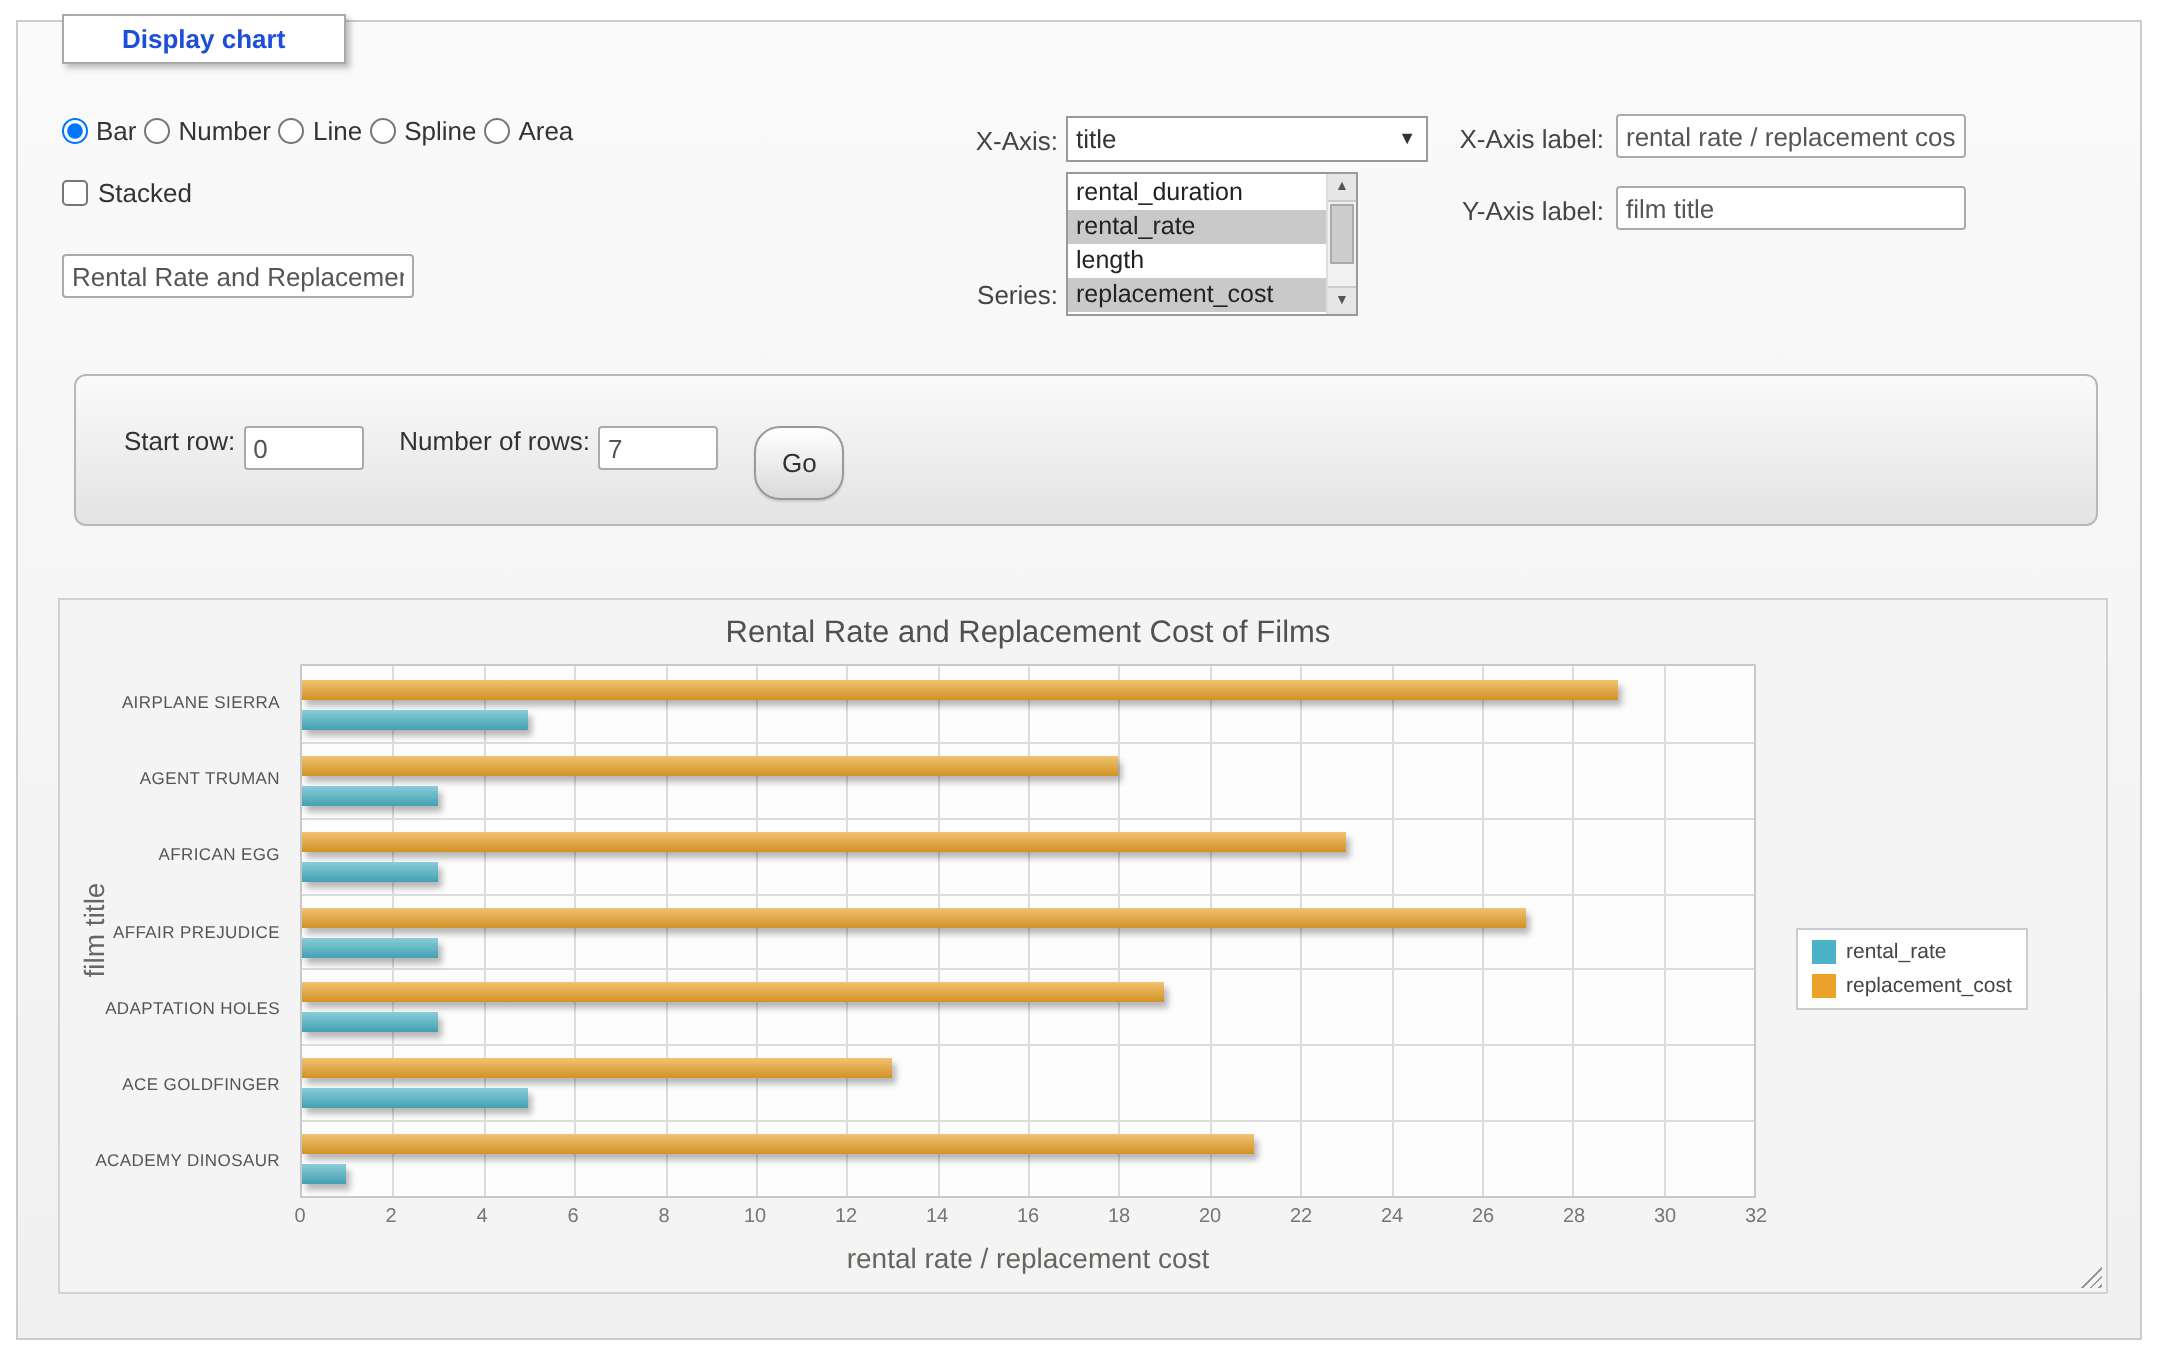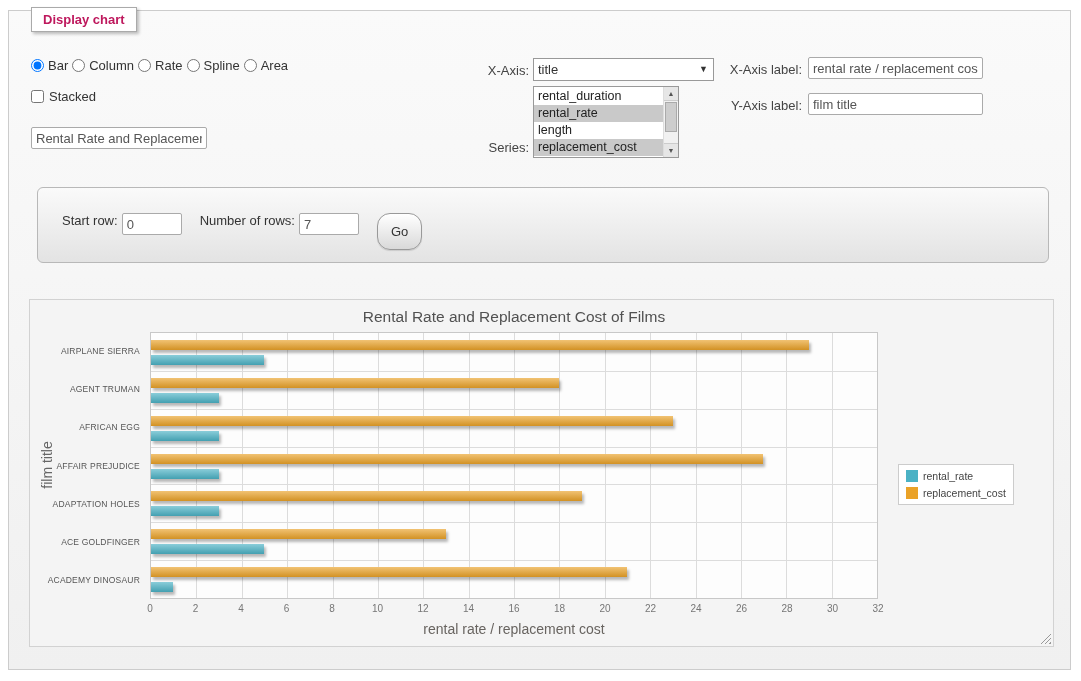--- a/index.html
+++ b/index.html
@@ -3,21 +3,21 @@
 <meta charset="utf-8">
 <style>
   * { box-sizing: border-box; }
   body { margin:0; background:#fff; font-family:"Liberation Sans", sans-serif; color:#333; }
   .page { position:relative; width:1081px; height:681px; background:#fff; font-size:13px; overflow:hidden; }
 
   .outer-fieldset { position:absolute; left:8px; top:10px; width:1063px; height:660px;
     background:linear-gradient(#fafafa,#f0f0f0); border:1px solid #ccc; }
 
   .panel-legend { position:absolute; left:22px; top:-4px; background:#fff; border:1px solid #aaa;
-    padding:4px 11px; font-weight:bold; font-size:13px; color:#be185d; box-shadow:2px 2px 3px rgba(0,0,0,0.25); z-index:3; }
+    padding:4px 29px; font-weight:bold; font-size:13px; color:#1d4ed8; box-shadow:2px 2px 3px rgba(0,0,0,0.25); z-index:3; }
 
   .chart-type-row { position:absolute; left:22px; top:47px; display:flex; align-items:center; gap:4px; }
   .radio-item { display:flex; align-items:center; gap:4px; cursor:pointer; }
   .radio-item input { margin:0; }
 
   .stacked-row { position:absolute; left:22px; top:78px; display:flex; align-items:center; gap:5px; cursor:pointer; }
   .stacked-row input { margin:0; }
 
   .txt { border:1px solid #aaa; border-radius:2px; background:#fff; padding:3px 4px;
     font-family:"Liberation Sans", sans-serif; font-size:13px; color:#555; height:22px; }
@@ -95,25 +95,25 @@
   <div class="outer-fieldset">
     <div class="panel-legend">Display chart</div>
 
     <div class="chart-type-row">
         <label class="radio-item">
           <input type="radio" name="chartType" checked="" style="">
           <span>Bar</span>
         </label>
         <label class="radio-item">
           <input type="radio" name="chartType" style="">
-          <span>Column</span>
-        </label>
-        <label class="radio-item">
-          <input type="radio" name="chartType" style="">
-          <span>Rate</span>
+          <span>Number</span>
+        </label>
+        <label class="radio-item">
+          <input type="radio" name="chartType" style="">
+          <span>Line</span>
         </label>
         <label class="radio-item">
           <input type="radio" name="chartType" style="">
           <span>Spline</span>
         </label>
         <label class="radio-item">
           <input type="radio" name="chartType" style="">
           <span>Area</span>
         </label>
       </div>

